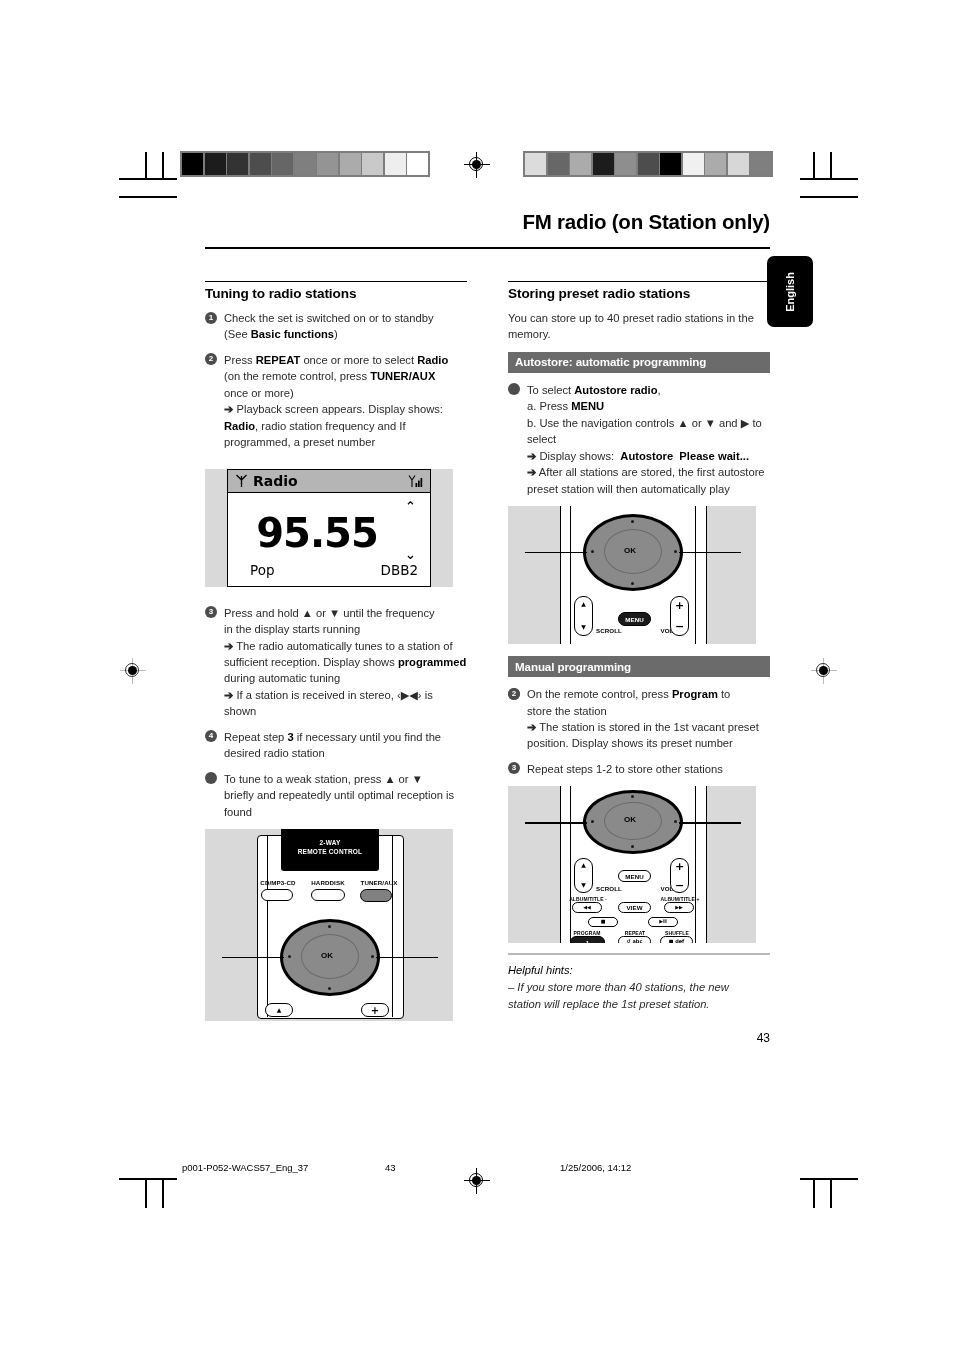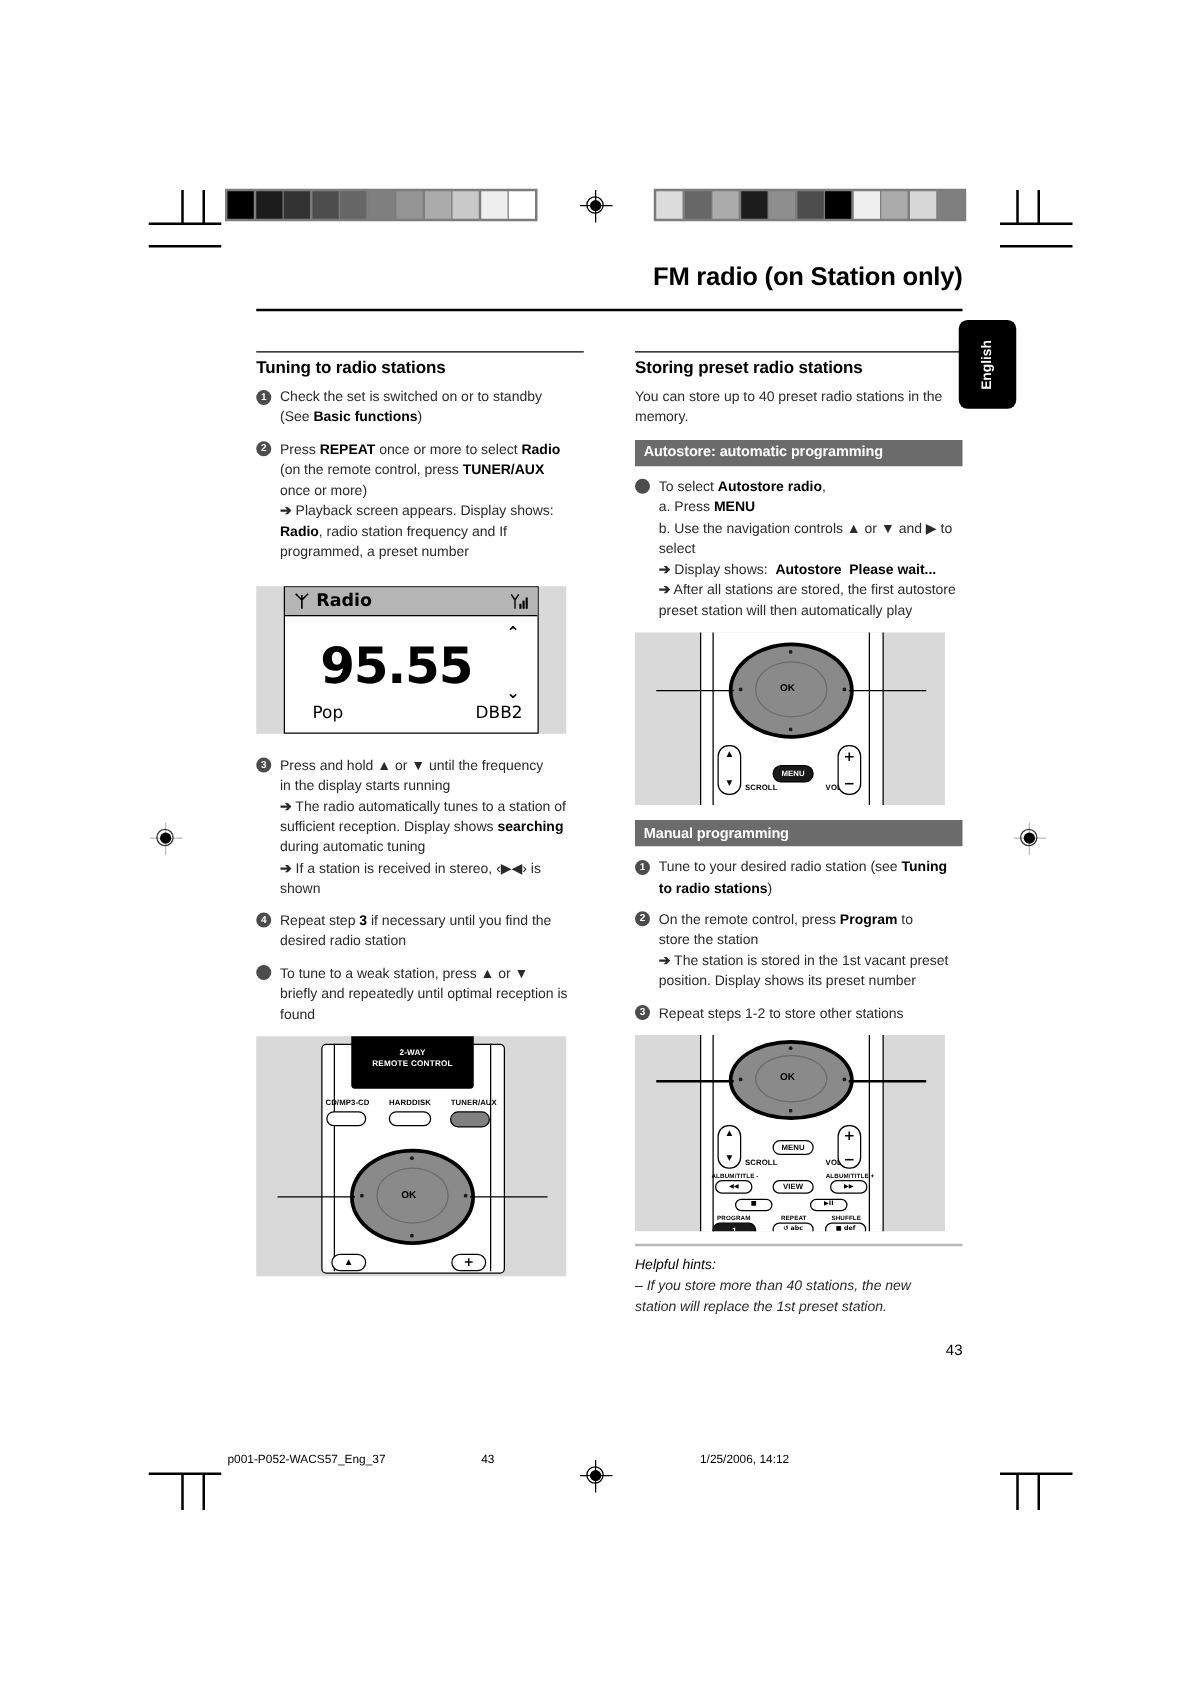--- a/index.html
+++ b/index.html
@@ -422,21 +422,21 @@
             <div class="lcd-chev" style="top:6px;">⌃</div>
             <div class="lcd-freq">95.55</div>
             <div class="lcd-chev" style="bottom:24px;">⌄</div>
             <div class="lcd-pop">Pop</div>
             <div class="lcd-dbb">DBB2</div>
           </div>
         </div>
       </div>
 
       <div id="left-steps-b">
-          <div class="step"><span class="marker">3</span><span>Press and hold ▲ or ▼ until the frequency<br>in the display starts running<br><span class="arrow">➔</span> The radio automatically tunes to a station of<br>sufficient reception. Display shows <b>searching</b><br>during automatic tuning<br><span class="arrow">➔</span> If a station is received in stereo, ‹▶◀› is<br>shown</span></div>
+          <div class="step"><span class="marker">3</span><span>Press and hold ▲ or ▼ until the frequency<br>in the display starts running<br><span class="arrow">➔</span> The radio automatically tunes to a station of<br>sufficient reception. Display shows <b>programmed</b><br>during automatic tuning<br><span class="arrow">➔</span> If a station is received in stereo, ‹▶◀› is<br>shown</span></div>
           <div class="step"><span class="marker">4</span><span>Repeat step <b>3</b> if necessary until you find the<br>desired radio station</span></div>
           <div class="step"><span class="marker dot"></span><span>To tune to a weak station, press ▲ or ▼<br>briefly and repeatedly until optimal reception is<br>found</span></div>
         </div>
 
       <div class="remote-fig" style="width:248px;height:192px;margin-top:8px;">
         <div class="remote-body" style="left:52px;top:6px;width:145px;height:182px;"></div>
         <div class="vline" style="left:62px;top:6px;height:182px;"></div>
         <div class="vline" style="left:187px;top:6px;height:182px;"></div>
 
         <div class="rc-top" style="left:76px;top:-6px;width:98px;height:48px;">
@@ -508,21 +508,21 @@
         <div class="cap" style="left:110px;top:110px;width:33px;color:#fff;">MENU</div>
 
         <div class="cap" style="left:148px;top:121px;width:22px;">VOL</div>
         <div class="btn-pill" style="left:162px;top:90px;width:19px;height:40px;border-radius:9px;"></div>
         <div class="glyph" style="left:164px;top:93px;width:15px;font-size:11px;">+</div>
         <div class="glyph" style="left:164px;top:114px;width:15px;font-size:11px;">−</div>
       </div>
 
       <div class="band">Manual programming</div>
       <div id="manual-steps">
-          <div class="step"><span class="marker">1</span><span>Tune to your desired radio station (see <b>Tuning</b><br><b>to radio stations</b>)</span></div>
+          <div class="step"><span class="marker">1</span></div>
           <div class="step"><span class="marker">2</span><span>On the remote control, press <b>Program</b> to<br>store the station<br><span class="arrow">➔</span> The station is stored in the 1st vacant preset<br>position. Display shows its preset number</span></div>
           <div class="step"><span class="marker">3</span><span>Repeat steps 1-2 to store other stations</span></div>
         </div>
 
       <div class="remote-fig" style="width:248px;height:157px;margin:6px 0 10px 0;">
         <div class="remote-body" style="left:52px;top:-4px;width:145px;height:165px;"></div>
         <div class="vline" style="left:62px;top:-4px;height:165px;"></div>
         <div class="vline" style="left:187px;top:-4px;height:165px;"></div>
 
         <div class="dial" style="left:75px;top:4px;width:100px;height:64px;"></div>

